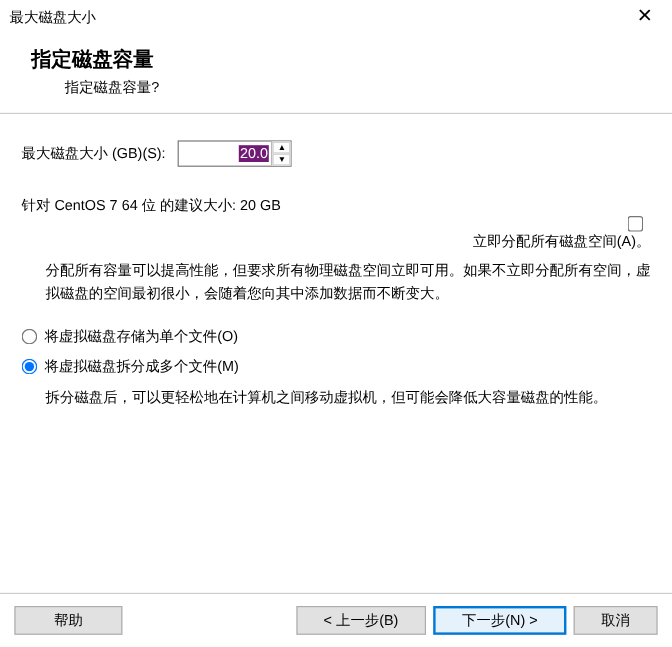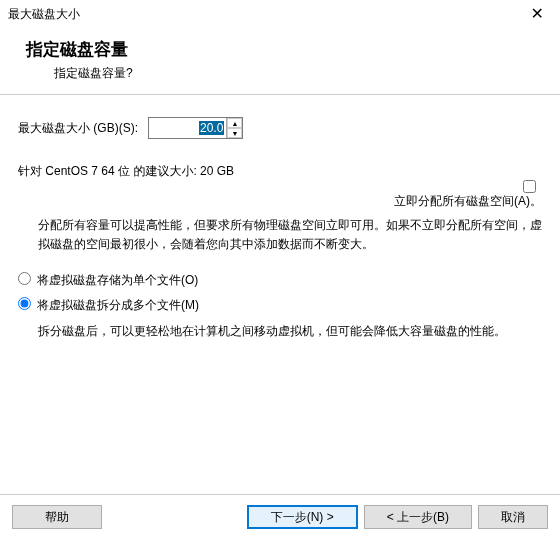--- a/index.html
+++ b/index.html
@@ -55,21 +55,21 @@
       margin-bottom: 24px;
     }
     .size-label { margin-right: 10px; }
     .spinner-wrap {
       display: flex;
       align-items: stretch;
       border: 1px solid #7a7a7a;
       height: 22px;
     }
     .spinner-sel {
-      background: #0369a1;
+      background: #701a75;
       color: #fff;
       padding: 0 1px;
       display: inline-flex;
       align-items: center;
       text-align: right;
     }
     .spinner-val-wrap {
       display: flex;
       align-items: center;
       padding-left: 50px;
@@ -103,21 +103,21 @@
       flex-direction: column;
     }
     .checkbox-row input { margin-right: 6px; width:13px; height:13px; }
     .desc-text {
       padding-left: 20px;
       line-height: 1.6;
       margin-bottom: 18px;
     }
     .radio-row {
       display: flex;
-      align-items: flex-start;
+      align-items: center;
       margin-bottom: 8px;
     }
     .radio-row input { margin-right: 6px; width:13px; height:13px; }
     .footer {
       position: absolute;
       bottom: 0;
       left: 0;
       right: 0;
       border-top: 1px solid #ccc;
       padding: 10px 12px;
@@ -189,17 +189,17 @@
     <input type="radio" name="store" checked="" style="">
     <span>将虚拟磁盘拆分成多个文件(M)</span>
   </div>
   <div class="desc-text">拆分磁盘后，可以更轻松地在计算机之间移动虚拟机，但可能会降低大容量磁盘的性能。</div>
 
 </div>
 
 <div class="footer">
   <button class="btn">帮助</button>
   <div class="footer-right">
+    <button class="btn">&lt; 上一步(B)</button>
     <button class="btn btn-default">下一步(N) &gt;</button>
-    <button class="btn">&lt; 上一步(B)</button>
     <button class="btn cancel-btn">取消</button>
   </div>
 </div>
 
 </body></html>

